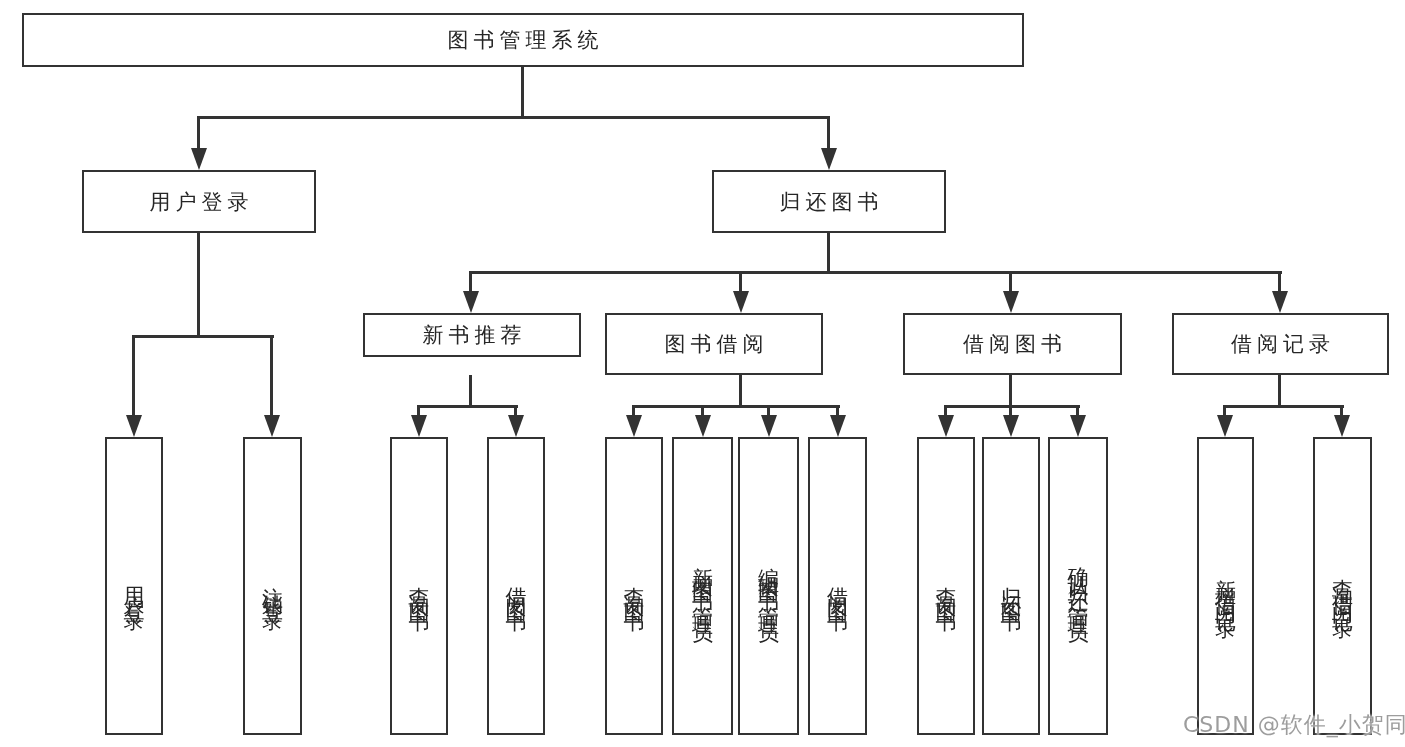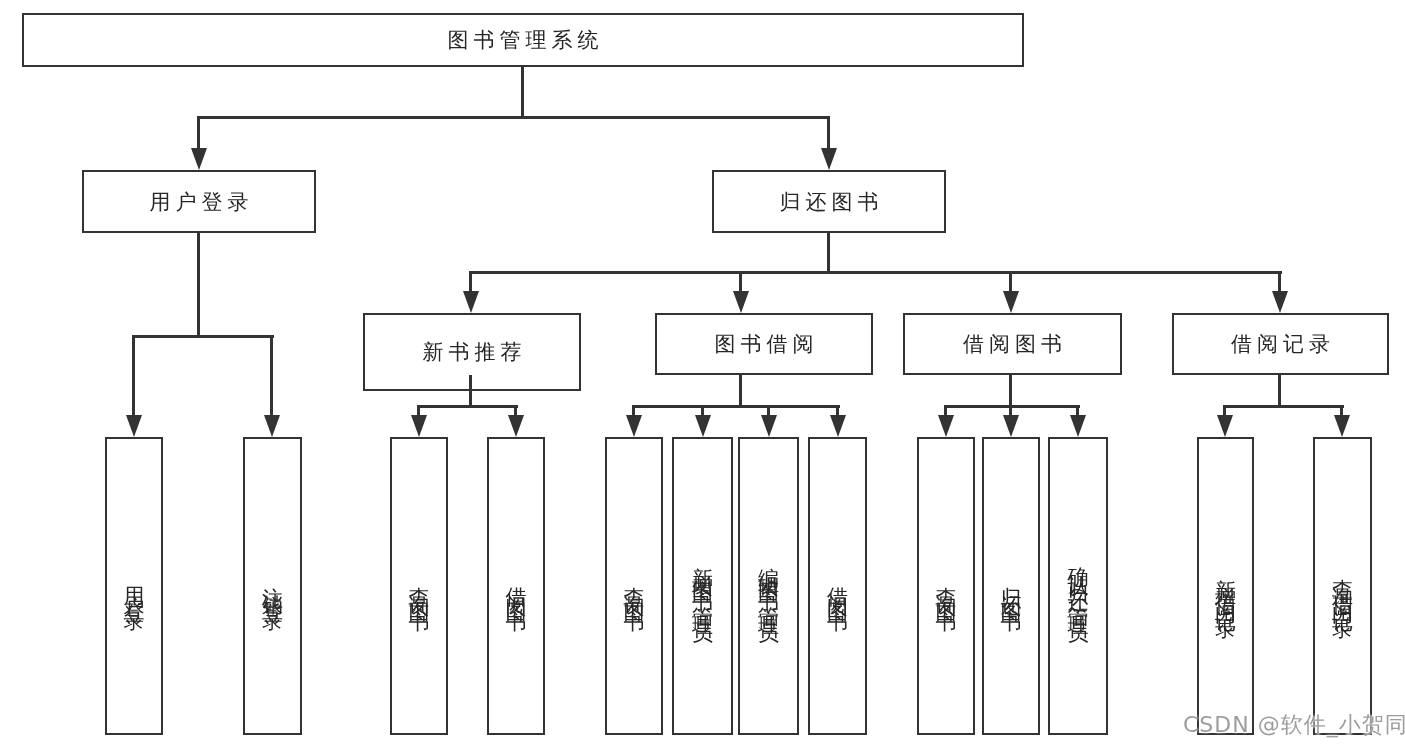--- a/index.html
+++ b/index.html
@@ -69,24 +69,24 @@
     <span class="h-label">图书管理系统</span>
   </div>
 
   <div class="box" style="left:82px; top:170px; width:234px; height:63px;">
     <span class="h-label">用户登录</span>
   </div>
   <div class="box" style="left:712px; top:170px; width:234px; height:63px;">
     <span class="h-label">归还图书</span>
   </div>
 
-  <div class="box" style="left:363px; top:313px; width:218px; height:78px;">
+  <div class="box" style="left:363px; top:313px; width:218px; height:44px;">
     <span class="h-label">新书推荐</span>
   </div>
-  <div class="box" style="left:655px; top:313px; width:218px; height:62px;">
+  <div class="box" style="left:605px; top:313px; width:218px; height:62px;">
     <span class="h-label">图书借阅</span>
   </div>
   <div class="box" style="left:903px; top:313px; width:219px; height:62px;">
     <span class="h-label">借阅图书</span>
   </div>
   <div class="box" style="left:1172px; top:313px; width:217px; height:62px;">
     <span class="h-label">借阅记录</span>
   </div>
 
   <div class="box" style="left:105px; top:437px; width:58px; height:298px;">

